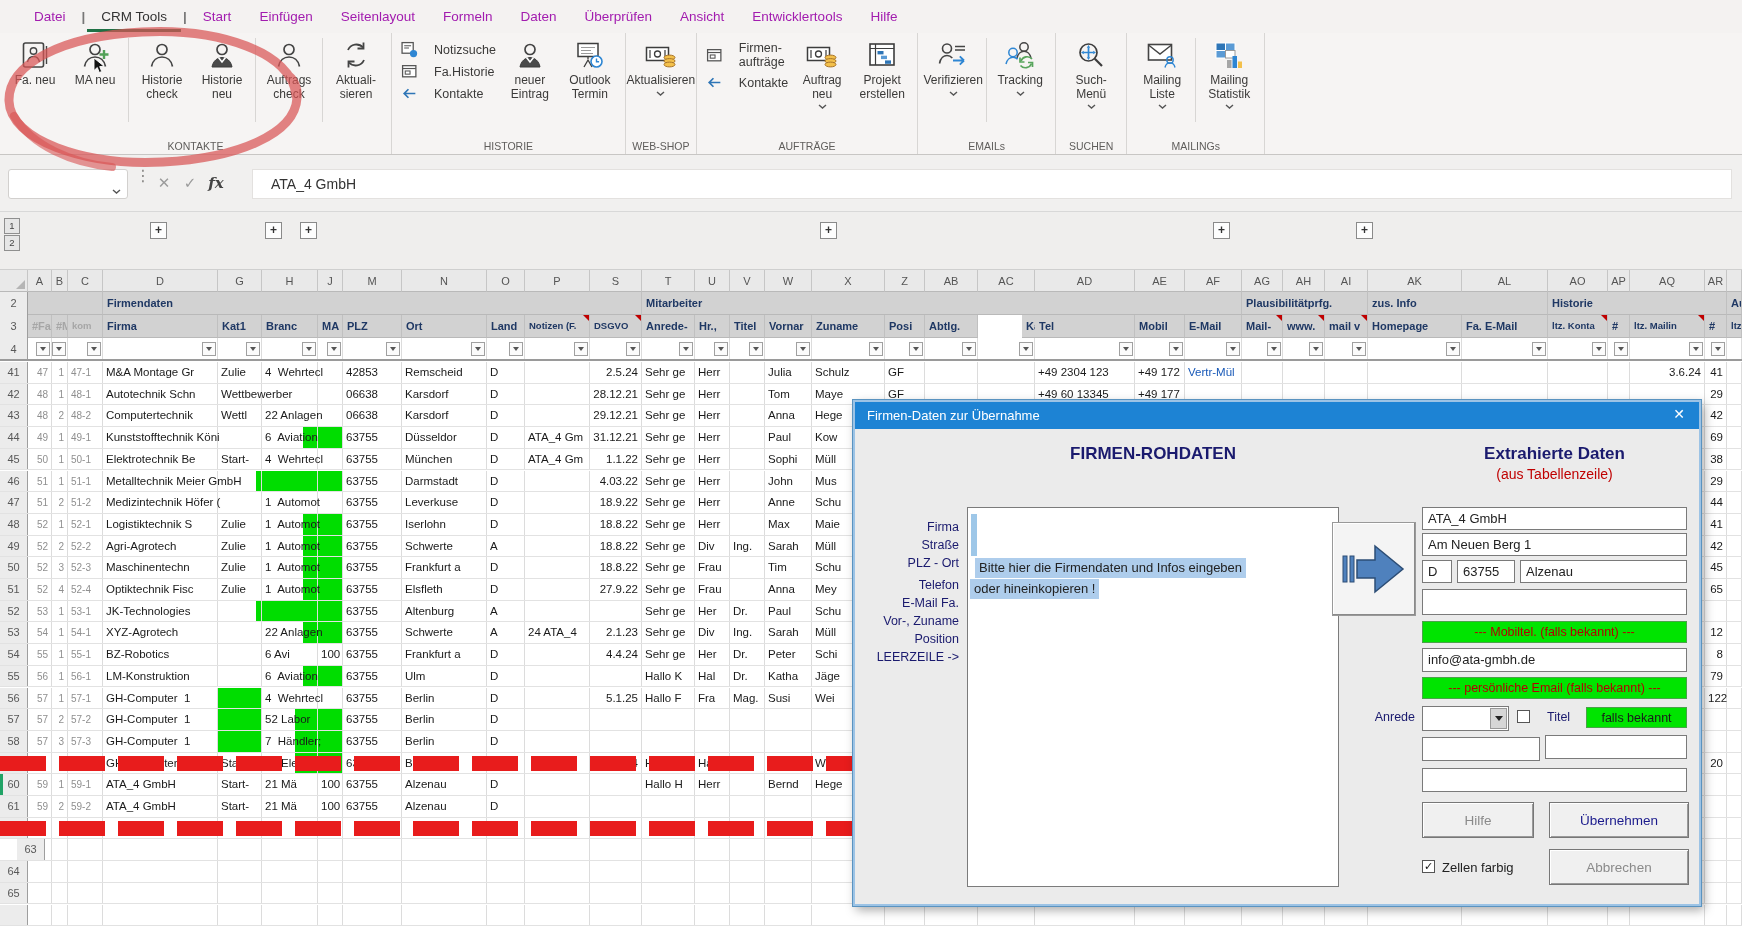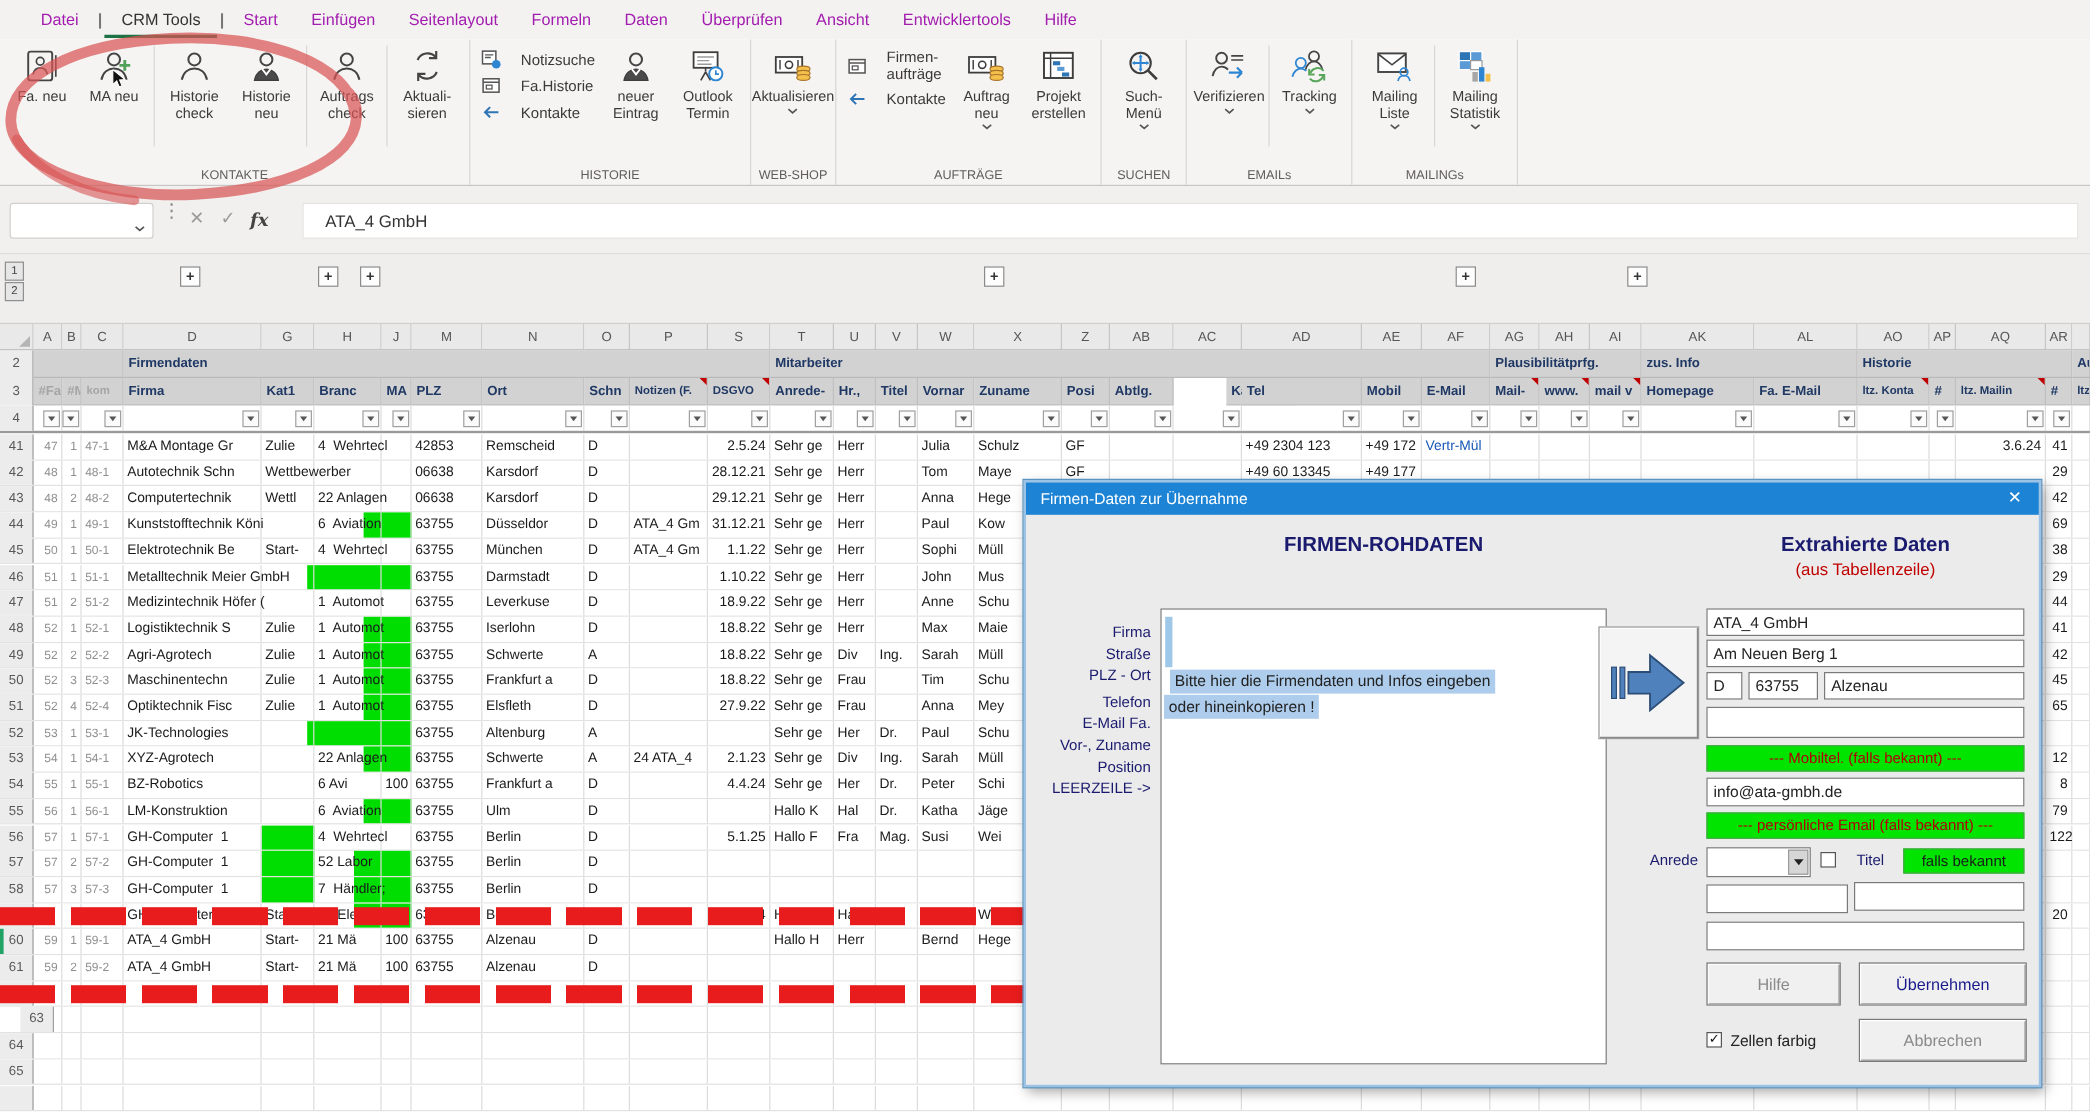--- a/index.html
+++ b/index.html
@@ -361,41 +361,20 @@
             <div>erstellen</div>
           </div>
         </div>
       </div>
       <div class="glabel">AUFTRÄGE</div>
     </div>
     <div class="rgroup">
       <div class="ritems">
         <div class="rbtn">
           <div class="bic">
-            <svg width="30" height="30" viewBox="0 0 30 30">
-              <circle cx="12.5" cy="12.5" r="8.5" fill="none" stroke="#3d3d3d" stroke-width="1.7"></circle>
-              <path d="M18.8 18.8 26 26" stroke="#3d3d3d" stroke-width="2.2"></path>
-              <path d="M12.5 7.5v10M7.5 12.5h10" stroke="#2e86d3" stroke-width="1.7"></path>
-              <path d="M12.5 5 10.8 7.8h3.4zM12.5 20l-1.7-2.8h3.4zM5 12.5l2.8-1.7v3.4zM20 12.5l-2.8-1.7v3.4z" fill="#2e86d3"></path>
-            </svg>
-          </div>
-          <div class="blab">
-            <div>Such-Menü</div>
-          </div>
-          <div class="caret"><svg width="9" height="6" viewBox="0 0 9 6">
-              <path d="M1 1l3.5 3L8 1" fill="none" stroke="#555" stroke-width="1.4"></path>
-            </svg></div>
-        </div>
-      </div>
-      <div class="glabel">SUCHEN</div>
-    </div>
-    <div class="rgroup">
-      <div class="ritems">
-        <div class="rbtn">
-          <div class="bic">
             <svg width="32" height="30" viewBox="0 0 32 30">
               <circle cx="10" cy="8.5" r="4.5" fill="none" stroke="#444" stroke-width="1.6"></circle>
               <path d="M2.5 23.5c1-5.5 4.5-8 7.5-8 2 0 3.9.9 5.3 2.5" fill="none" stroke="#444" stroke-width="1.6"></path>
               <path d="M18 6.5h10M18 10h10" stroke="#444" stroke-width="1.4"></path>
               <path d="M16 20.5h11m0 0-4.2-4.2M27 20.5l-4.2 4.2" fill="none" stroke="#2e86d3" stroke-width="1.8"></path>
             </svg>
           </div>
           <div class="blab">
             <div>Verifizieren</div>
           </div>
@@ -419,20 +398,41 @@
           </div>
           <div class="blab">
             <div>Tracking</div>
           </div>
           <div class="caret"><svg width="9" height="6" viewBox="0 0 9 6">
               <path d="M1 1l3.5 3L8 1" fill="none" stroke="#555" stroke-width="1.4"></path>
             </svg></div>
         </div>
       </div>
       <div class="glabel">EMAILs</div>
+    </div>
+    <div class="rgroup">
+      <div class="ritems">
+        <div class="rbtn">
+          <div class="bic">
+            <svg width="30" height="30" viewBox="0 0 30 30">
+              <circle cx="12.5" cy="12.5" r="8.5" fill="none" stroke="#3d3d3d" stroke-width="1.7"></circle>
+              <path d="M18.8 18.8 26 26" stroke="#3d3d3d" stroke-width="2.2"></path>
+              <path d="M12.5 7.5v10M7.5 12.5h10" stroke="#2e86d3" stroke-width="1.7"></path>
+              <path d="M12.5 5 10.8 7.8h3.4zM12.5 20l-1.7-2.8h3.4zM5 12.5l2.8-1.7v3.4zM20 12.5l-2.8-1.7v3.4z" fill="#2e86d3"></path>
+            </svg>
+          </div>
+          <div class="blab">
+            <div>Such-Menü</div>
+          </div>
+          <div class="caret"><svg width="9" height="6" viewBox="0 0 9 6">
+              <path d="M1 1l3.5 3L8 1" fill="none" stroke="#555" stroke-width="1.4"></path>
+            </svg></div>
+        </div>
+      </div>
+      <div class="glabel">SUCHEN</div>
     </div>
     <div class="rgroup">
       <div class="ritems">
         <div class="rbtn">
           <div class="bic">
             <svg width="32" height="30" viewBox="0 0 32 30">
               <rect x="2.5" y="4.5" width="23" height="15.5" fill="#fff" stroke="#444" stroke-width="1.6"></rect>
               <path d="M2.5 5 14 14 25.5 5" fill="none" stroke="#444" stroke-width="1.4"></path>
               <circle cx="24" cy="20" r="3.2" fill="none" stroke="#2e86d3" stroke-width="1.4"></circle>
               <path d="M19 27.5c.6-3 2.8-4.6 5-4.6s4.4 1.6 5 4.6" fill="none" stroke="#2e86d3" stroke-width="1.4"></path>
@@ -549,21 +549,21 @@
       <div class="numcell" style="line-height: 22px;">3</div>
       <div class="hcell h23 dimh" style="left: 28px; width: 24px;">#Fa</div>
       <div class="hcell h23 dimh" style="left: 52px; width: 16px;">#M</div>
       <div class="hcell h23 dimh smh" style="left: 68px; width: 35px;">kom</div>
       <div class="hcell h23" style="left: 103px; width: 115px;">Firma</div>
       <div class="hcell h23" style="left: 218px; width: 44px;">Kat1</div>
       <div class="hcell h23" style="left: 262px; width: 56px;">Branc</div>
       <div class="hcell h23" style="left: 318px; width: 25px;">MA</div>
       <div class="hcell h23" style="left: 343px; width: 59px;">PLZ</div>
       <div class="hcell h23" style="left: 402px; width: 85px;">Ort</div>
-      <div class="hcell h23" style="left: 487px; width: 38px;">Schn</div>
+      <div class="hcell h23" style="left: 487px; width: 38px;">Land</div>
       <div class="hcell h23 smh" style="left: 525px; width: 65px;">Notizen (F.<div class="redcorner"></div></div>
       <div class="hcell h23 smh" style="left: 590px; width: 52px;">DSGVO<div class="redcorner"></div></div>
       <div class="hcell h23" style="left: 642px; width: 53px;">Anrede-</div>
       <div class="hcell h23" style="left: 695px; width: 35px;">Hr.,</div>
       <div class="hcell h23" style="left: 730px; width: 35px;">Titel</div>
       <div class="hcell h23" style="left: 765px; width: 47px;">Vornar</div>
       <div class="hcell h23" style="left: 812px; width: 73px;">Zuname</div>
       <div class="hcell h23" style="left: 885px; width: 40px;">Posi</div>
       <div class="hcell h23" style="left: 925px; width: 53px;">Abtlg.</div>
       <div class="hcell h23" style="left: 1022px; width: 57px;">Kat2</div>
@@ -901,21 +901,21 @@
       <div class="cell al-r dimv" style="left: 52px; width: 16px; line-height: 21.7px; z-index: 1;">1</div>
       <div class="cell dimv" style="left: 68px; width: 35px; line-height: 21.7px; z-index: 1;">51-1</div>
       <div class="cell" style="left: 103px; width: 115px; line-height: 21.7px; z-index: 1;">Metalltechnik Meier GmbH</div>
       <div class="cell" style="left: 218px; width: 44px; line-height: 21.7px;"></div>
       <div class="cell" style="left: 262px; width: 56px; line-height: 21.7px;"></div>
       <div class="cell al-r" style="left: 318px; width: 25px; line-height: 21.7px;"></div>
       <div class="cell" style="left: 343px; width: 59px; line-height: 21.7px; z-index: 1;">63755</div>
       <div class="cell" style="left: 402px; width: 85px; line-height: 21.7px; z-index: 1;">Darmstadt</div>
       <div class="cell" style="left: 487px; width: 38px; line-height: 21.7px; z-index: 1;">D</div>
       <div class="cell" style="left: 525px; width: 65px; line-height: 21.7px;"></div>
-      <div class="cell al-r" style="left: 590px; width: 52px; line-height: 21.7px; z-index: 1;">1.10.22</div>
+      <div class="cell al-r" style="left: 590px; width: 52px; line-height: 21.7px; z-index: 1;">4.03.22</div>
       <div class="cell" style="left: 642px; width: 53px; line-height: 21.7px; z-index: 1;">Sehr ge</div>
       <div class="cell" style="left: 695px; width: 35px; line-height: 21.7px; z-index: 1;">Herr</div>
       <div class="cell" style="left: 730px; width: 35px; line-height: 21.7px;"></div>
       <div class="cell" style="left: 765px; width: 47px; line-height: 21.7px; z-index: 1;">John</div>
       <div class="cell" style="left: 812px; width: 73px; line-height: 21.7px; z-index: 1;">Mus</div>
       <div class="cell" style="left: 885px; width: 40px; line-height: 21.7px;"></div>
       <div class="cell" style="left: 925px; width: 53px; line-height: 21.7px;"></div>
       <div class="cell" style="left: 978px; width: 57px; line-height: 21.7px;"></div>
       <div class="cell" style="left: 1035px; width: 100px; line-height: 21.7px;"></div>
       <div class="cell" style="left: 1135px; width: 50px; line-height: 21.7px;"></div>

